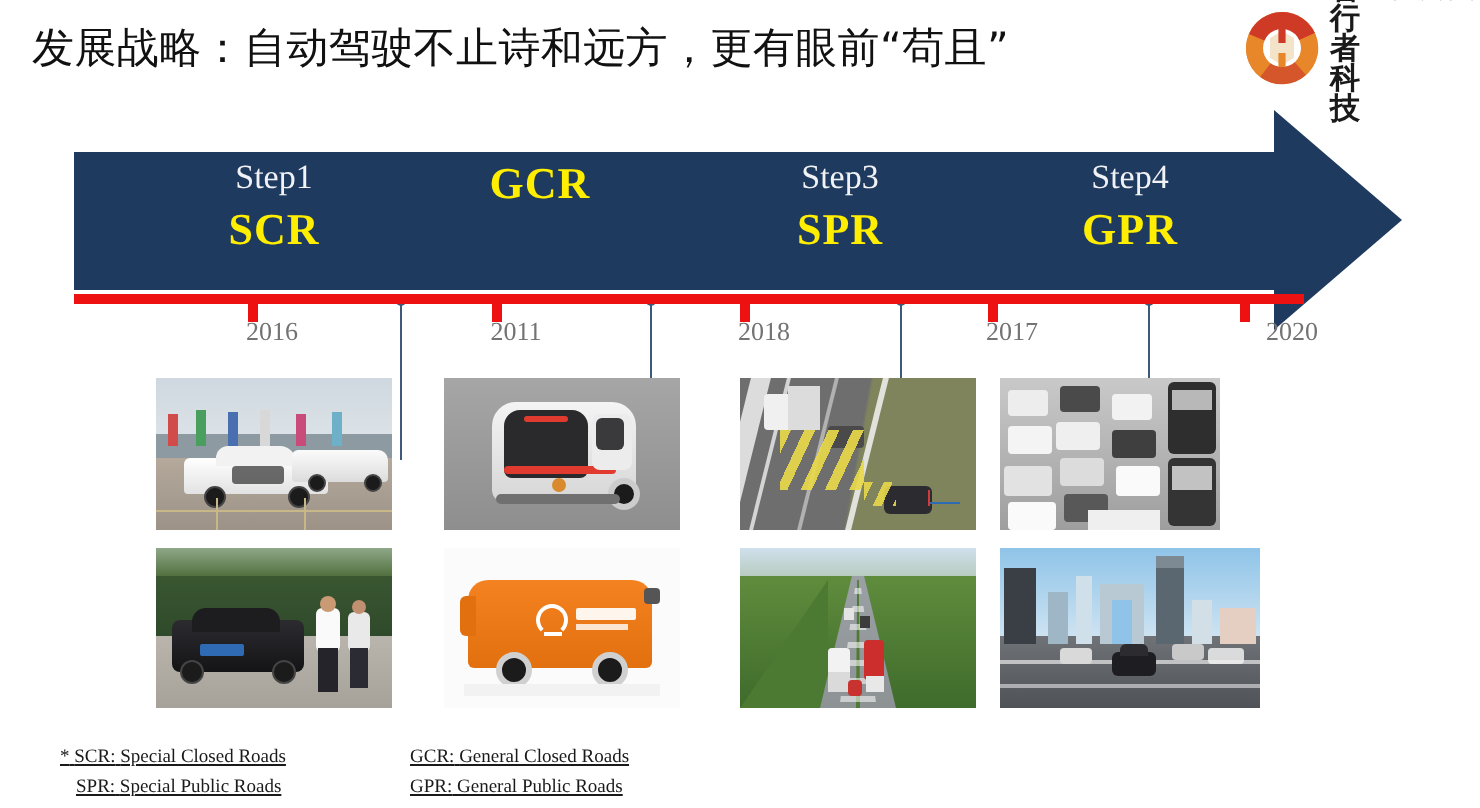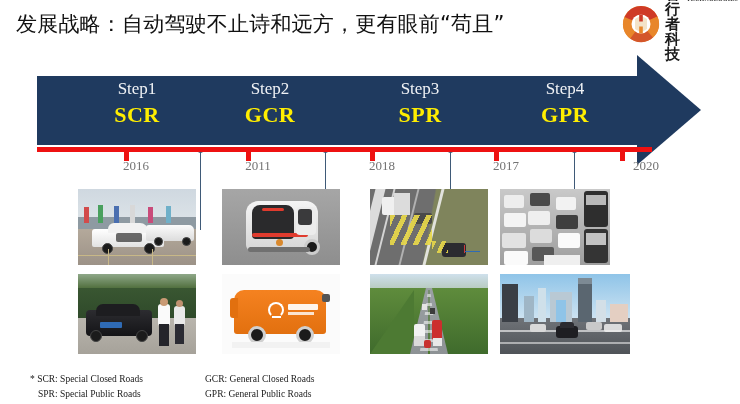--- a/index.html
+++ b/index.html
@@ -170,21 +170,21 @@
   
   .footnote {
     position: absolute;
     left: 30px; top: 372px;
     z-index: 5;
     font-family: "Liberation Serif", serif;
     font-size: 9.5px;
     color: #1a1a1a;
     line-height: 1.55;
   }
-  .fn-row { display: flex; }
+  .fn-row { display: flex; text-decoration: underline; }
   .fn-col-a { width: 175px; }
   .fn-col-b { width: 180px; }
 </style>
 </head>
 <body>
 
 <div id="slide">
 
   <div class="slide-title">发展战略：自动驾驶不止诗和远方，更有眼前“苟且”</div>
 
@@ -210,21 +210,20 @@
   </div>
 
   <div class="arrow-head"></div>
   <div class="banner"></div>
 
   <div class="step step-0">
     <div class="step-label">Step1</div>
     <div class="step-code">SCR</div>
   </div>
   <div class="step step-1">
-    <div class="step-label">Step2</div>
     <div class="step-code">GCR</div>
   </div>
   <div class="step step-2">
     <div class="step-label">Step3</div>
     <div class="step-code">SPR</div>
   </div>
   <div class="step step-3">
     <div class="step-label">Step4</div>
     <div class="step-code">GPR</div>
   </div>

